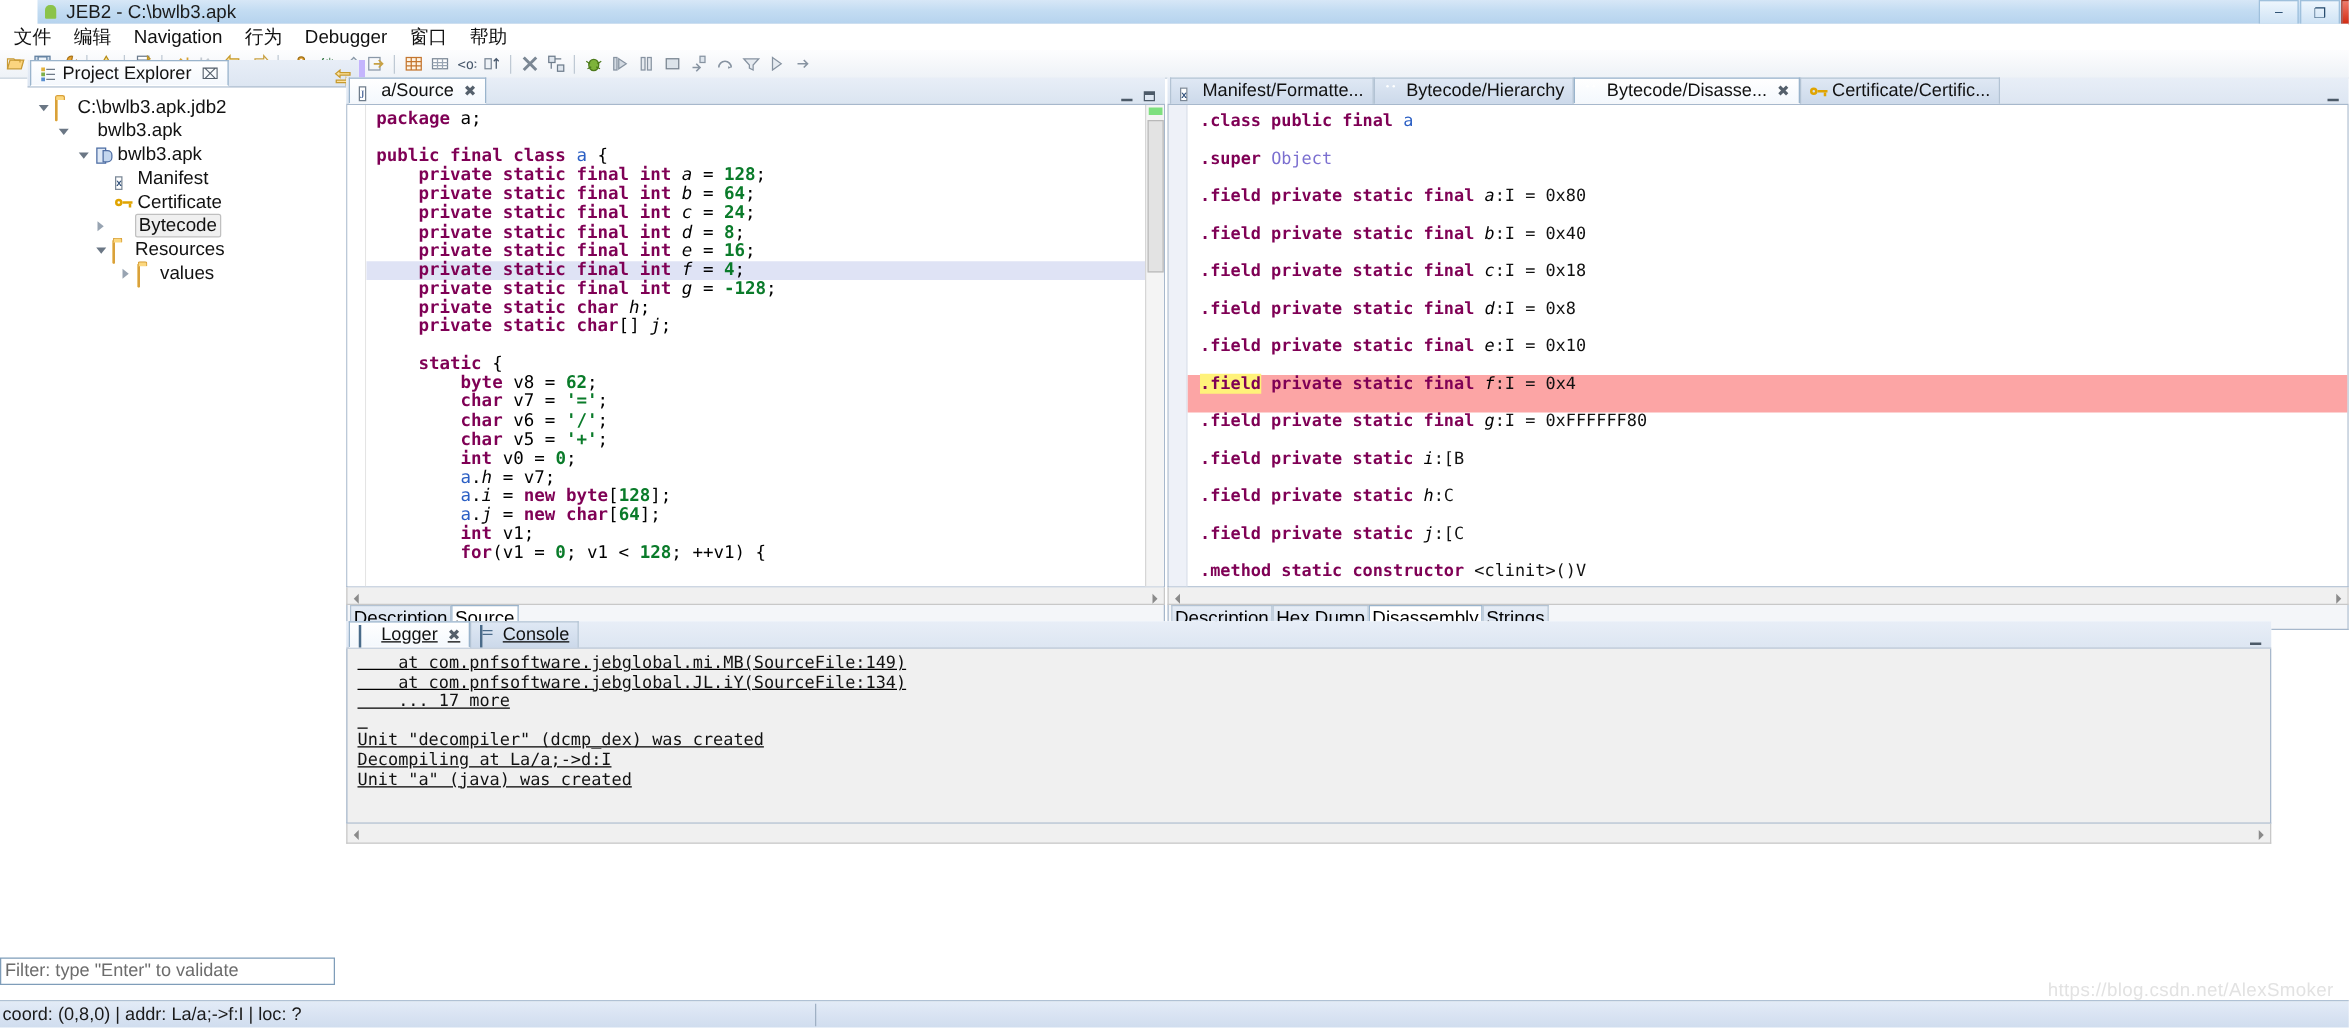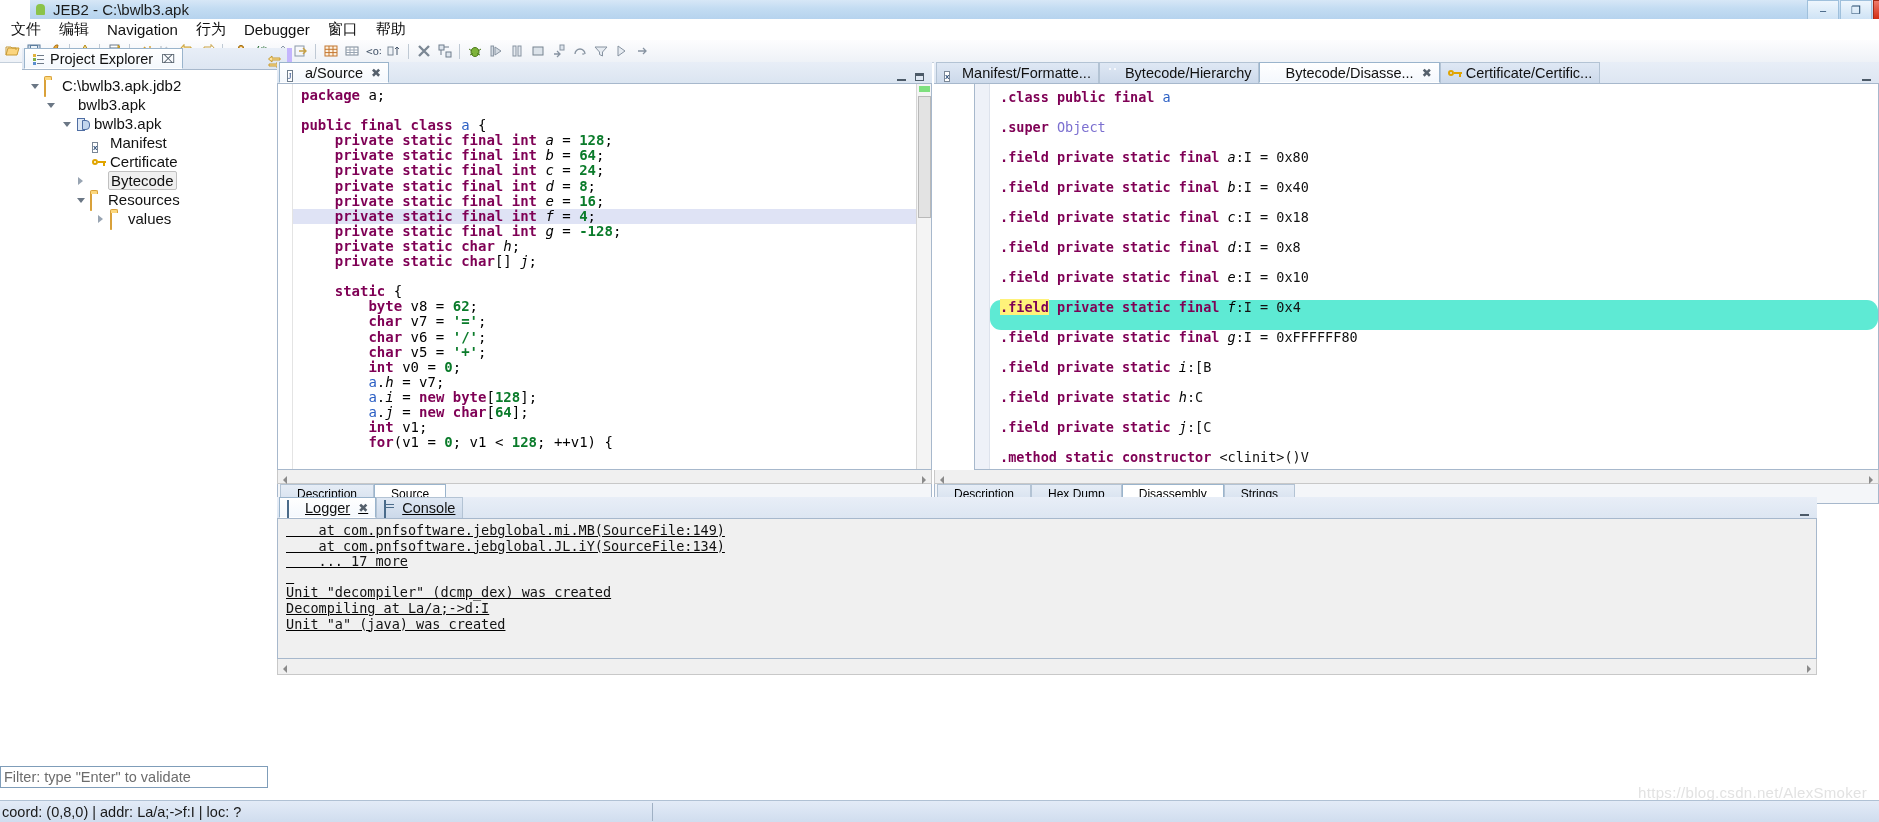--- a/index.html
+++ b/index.html
@@ -127,32 +127,32 @@
   .pln{color:#000;}
 
   .vscroll{position:absolute;right:0;top:0;width:14px;height:100%;background:#f4f4f4;border-left:1px solid #d6d6d6;}
   .vthumb{position:absolute;left:1px;top:2px;width:11px;height:40px;background:#e3e3e3;border:1px solid #b9b9b9;}
   .ovmark{position:absolute;right:1px;width:11px;height:6px;background:#f7f068;}
   .hscroll{height:14px;background:#f0f0f0;border:1px solid #c8c8c8;border-top:none;position:relative;box-sizing:border-box;}
   .harrow{position:absolute;top:1px;width:10px;height:10px;}
   .harrow.l{left:2px;}
   .harrow.r{right:2px;}
   .btabs{height:20px;display:flex;align-items:flex-end;padding-left:2px;background:#f4f6f9;border:1px solid #a7b8cc;border-top:none;box-sizing:border-box;}
-  .btab{height:19px;padding:0 16px;font-size:12px;border:1px solid #b3c3d4;border-bottom:none;background:linear-gradient(to bottom,#e6edf6,#d5e0ee);display:flex;align-items:center;box-sizing:border-box;}
+  .btab{height:19px;padding:0 2px;font-size:15px;border:1px solid #b3c3d4;border-bottom:none;background:linear-gradient(to bottom,#e6edf6,#d5e0ee);display:flex;align-items:center;box-sizing:border-box;}
   .btab.active{background:#fff;border-color:#9ab4cc;}
 
   
   #bcpanel{left:934px;top:62px;width:945px;height:432px;box-sizing:border-box;}
-  .bc-codewrap{position:relative;height:386px;border:1px solid #a7b8cc;border-top:none;background:#fff;box-sizing:border-box;display:flex;margin-left:40px;}
+  .bc-codewrap{position:relative;height:386px;border:1px solid #a7b8cc;border-top:none;background:#fff;box-sizing:border-box;display:flex;}
   .bc-gutter{width:14px;background:#eef1f8;border-right:1px solid #dde2ec;flex:0 0 14px;}
   .bccode{flex:1;overflow:hidden;position:relative;
     font-family:"DejaVu Sans Mono","Liberation Mono",monospace;
     font-size:13.5px;line-height:15px;padding-top:6px;}
   .bccode .bl{white-space:pre;padding-left:10px;height:30px;line-height:15px;}
-  .bccode .bl.hl{background:#5eead4;border-radius:11px;}
+  .bccode .bl.hl{background:#fca5a5;}
   .bckw{color:#7f0055;font-weight:bold;}
   .bckw.mark{background:#fff27a;}
   .bcid{color:#000;font-style:italic;}
   .bcobj{color:#7b6fd0;}
   .bccls{color:#2b5fc4;}
   .bctxt{color:#111;}
 
   
   .ptools{margin-left:auto;display:flex;align-items:center;gap:6px;padding-right:6px;}
   .mini{width:12px;height:11px;display:inline-block;position:relative;}

